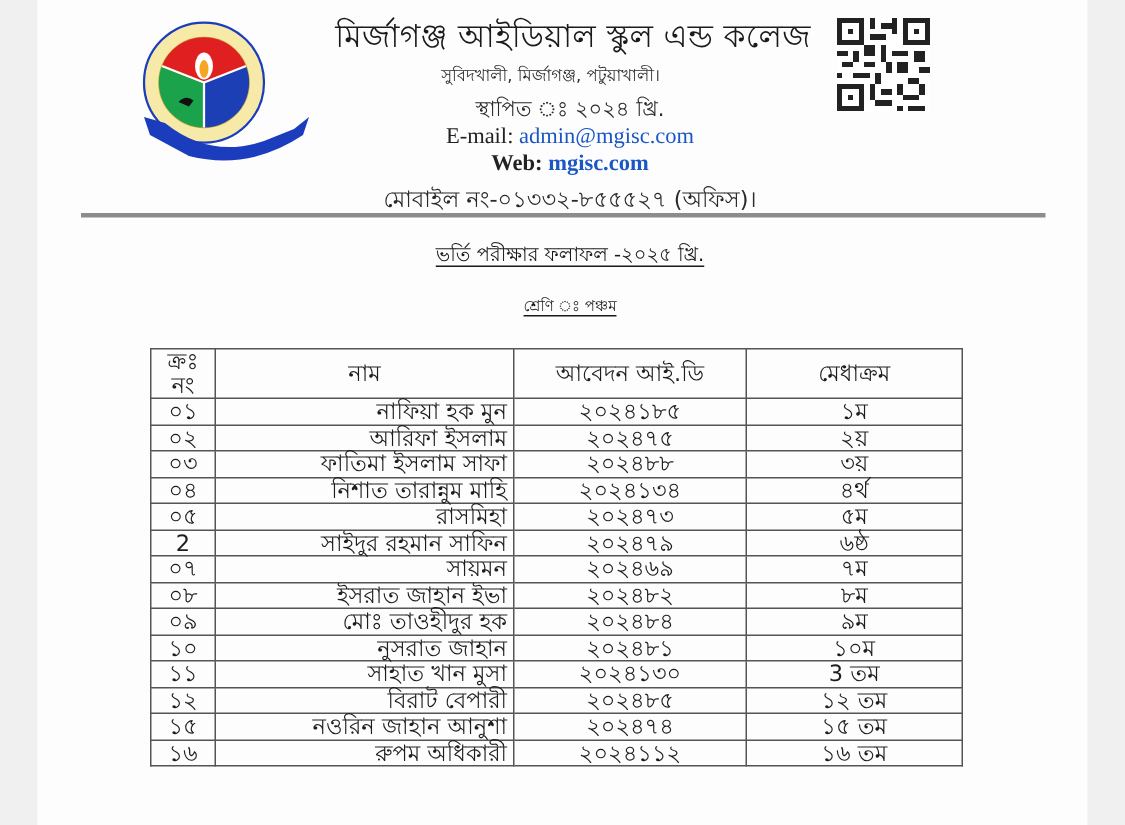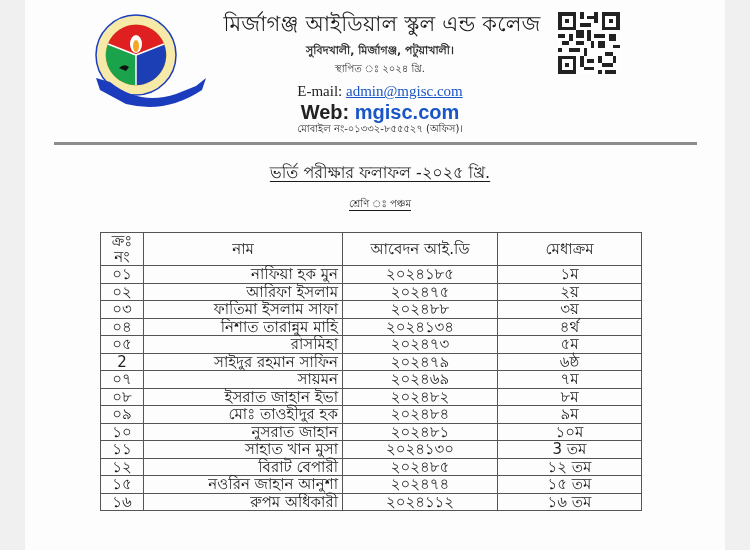--- a/index.html
+++ b/index.html
@@ -22,51 +22,51 @@
     .ribbon {
       position: absolute; left: 96px; top: 72px; width: 110px; height: 38px;
     }
     
     .school-name {
       position: absolute; left: 222px; top: 8px; width: 320px;
       text-align: center; font-size: 21px; font-weight: normal; letter-spacing: 0.2px;
       font-family: "DejaVu Sans", sans-serif;
     }
     .address {
-      position: absolute; left: 250px; top: 42px; width: 260px;
-      text-align: center; font-size: 11px; color: #2a2a2a; font-weight: bold;
+      position: absolute; left: 237px; top: 42px; width: 260px;
+      text-align: center; font-size: 11px; color: #2a2a2a;
     }
     .established {
       position: absolute; left: 250px; top: 61px; width: 260px;
-      text-align: center; font-size: 10px; color: #2a2a2a;
+      text-align: center; font-size: 14px; color: #2a2a2a;
     }
     .email {
       position: absolute; left: 250px; top: 83px; width: 260px;
       text-align: center; font-size: 15px; font-family: "Liberation Serif", serif; color: #222;
     }
-    .email a { color: #1a56c6; text-decoration: underline; }
+    .email a { color: #1a56c6; }
     .web {
       position: absolute; left: 250px; top: 101px; width: 260px;
-      text-align: center; font-size: 20px; font-family: Liberation Sans, sans-serif; font-weight: bold; color: #222;
+      text-align: center; font-size: 15px; font-family: Liberation Serif, serif; font-weight: bold; color: #222;
     }
     .web span.link { color: #1a56c6; }
     .mobile {
       position: absolute; left: 250px; top: 121px; width: 260px;
-      text-align: center; font-size: 10px; color: #2a2a2a;
+      text-align: center; font-size: 15px; color: #2a2a2a;
     }
     .qr {
       position: absolute; left: 555px; top: 12px; width: 68px; height: 62px;
     }
     .divider {
       position: absolute; left: 54px; top: 142px; width: 643px; height: 3px;
       background: #8c8c8c;
     }
     .result-title {
       position: absolute; left: 200px; top: 160px; width: 360px;
-      text-align: center; font-size: 16px; color: #1a1a1a;
+      text-align: center; font-size: 13px; color: #1a1a1a;
     }
     .result-title span { text-decoration: underline; text-underline-offset: 3px; }
     .class-title {
       position: absolute; left: 250px; top: 196px; width: 260px;
       text-align: center; font-size: 10px;
     }
     .class-title span { text-decoration: underline; text-underline-offset: 3px; }
 
     table.results {
       position: absolute; left: 100px; top: 232px; width: 541px;

